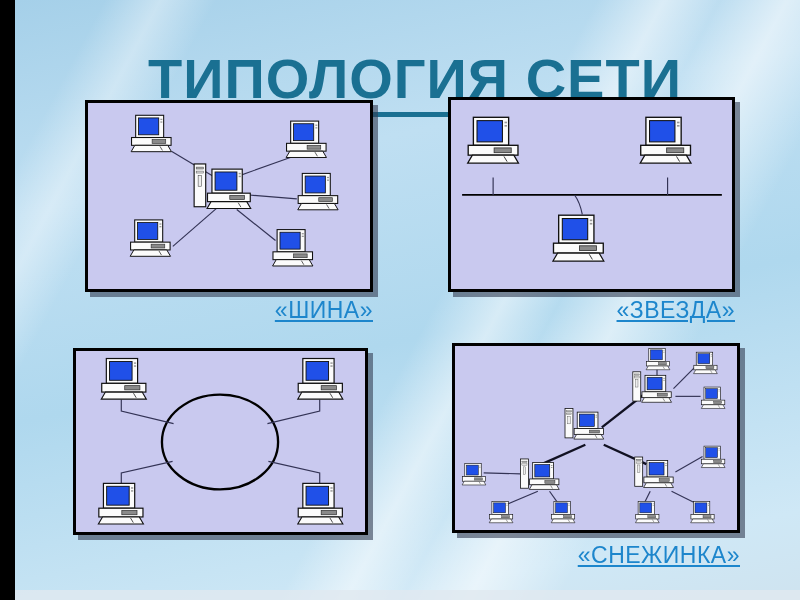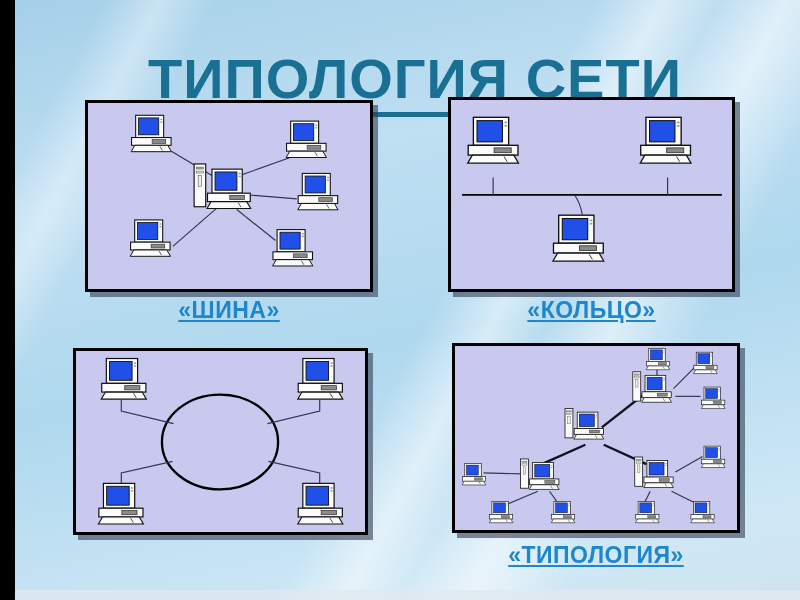--- a/index.html
+++ b/index.html
@@ -27,22 +27,22 @@
     position:absolute; box-sizing:border-box; z-index:2;
     background:#c9c9ef; border:3px solid #000;
     box-shadow:5px 5px 0 rgba(52,62,84,.6);
   }
   .panel svg.diagram { display:block; width:100%; height:100%; }
   .panel-shina     { left:70px;  top:100px; width:288px; height:192px; }
   .panel-zvezda    { left:433px; top:97px;  width:287px; height:195px; }
   .panel-kolco     { left:58px;  top:348px; width:295px; height:187px; }
   .panel-snezhinka { left:437px; top:343px; width:288px; height:190px; }
   .topo-label {
-    position:absolute; z-index:2; text-align:center;
-    font-size:23px; font-weight:bold; letter-spacing:.5px;
+    position:absolute; z-index:2; text-align:right;
+    font-size:23px; font-weight:normal; letter-spacing:.5px;
     color:#1d86cc; text-decoration:underline; cursor:pointer;
   }
   .label-shina     { left:70px;  top:297px; width:288px; }
   .label-zvezda    { left:433px; top:297px; width:287px; }
   .label-kolco     { left:58px;  top:542px; width:295px; }
   .label-snezhinka { left:437px; top:542px; width:288px; }
   .defs-holder { position:absolute; width:0; height:0; overflow:hidden; }
   .net-line  { stroke:#333355; stroke-width:1.2; fill:none; }
   .net-line.thick { stroke:#111122; stroke-width:2.4; }
   .ring-shape { stroke:#000; stroke-width:2.4; fill:none; }
@@ -153,16 +153,16 @@
       <use href="#pc" transform="translate(4,121) scale(0.5)"></use>
       <use href="#pc" transform="translate(32,160) scale(0.5)"></use>
       <use href="#pc" transform="translate(96,160) scale(0.5)"></use>
       <use href="#pc" transform="translate(251,103) scale(0.5)"></use>
       <use href="#pc" transform="translate(183,160) scale(0.5)"></use>
       <use href="#pc" transform="translate(240,160) scale(0.5)"></use>
     </svg>
   </section>
 
   <a class="topo-label label-shina">«ШИНА»</a>
-  <a class="topo-label label-zvezda">«КОЛЬЦО»</a>
-  <a class="topo-label label-snezhinka">«ТИПОЛОГИЯ»</a>
+  <a class="topo-label label-zvezda">«ЗВЕЗДА»</a>
+  <a class="topo-label label-snezhinka">«СНЕЖИНКА»</a>
 
 </div>
 
 </body></html>

